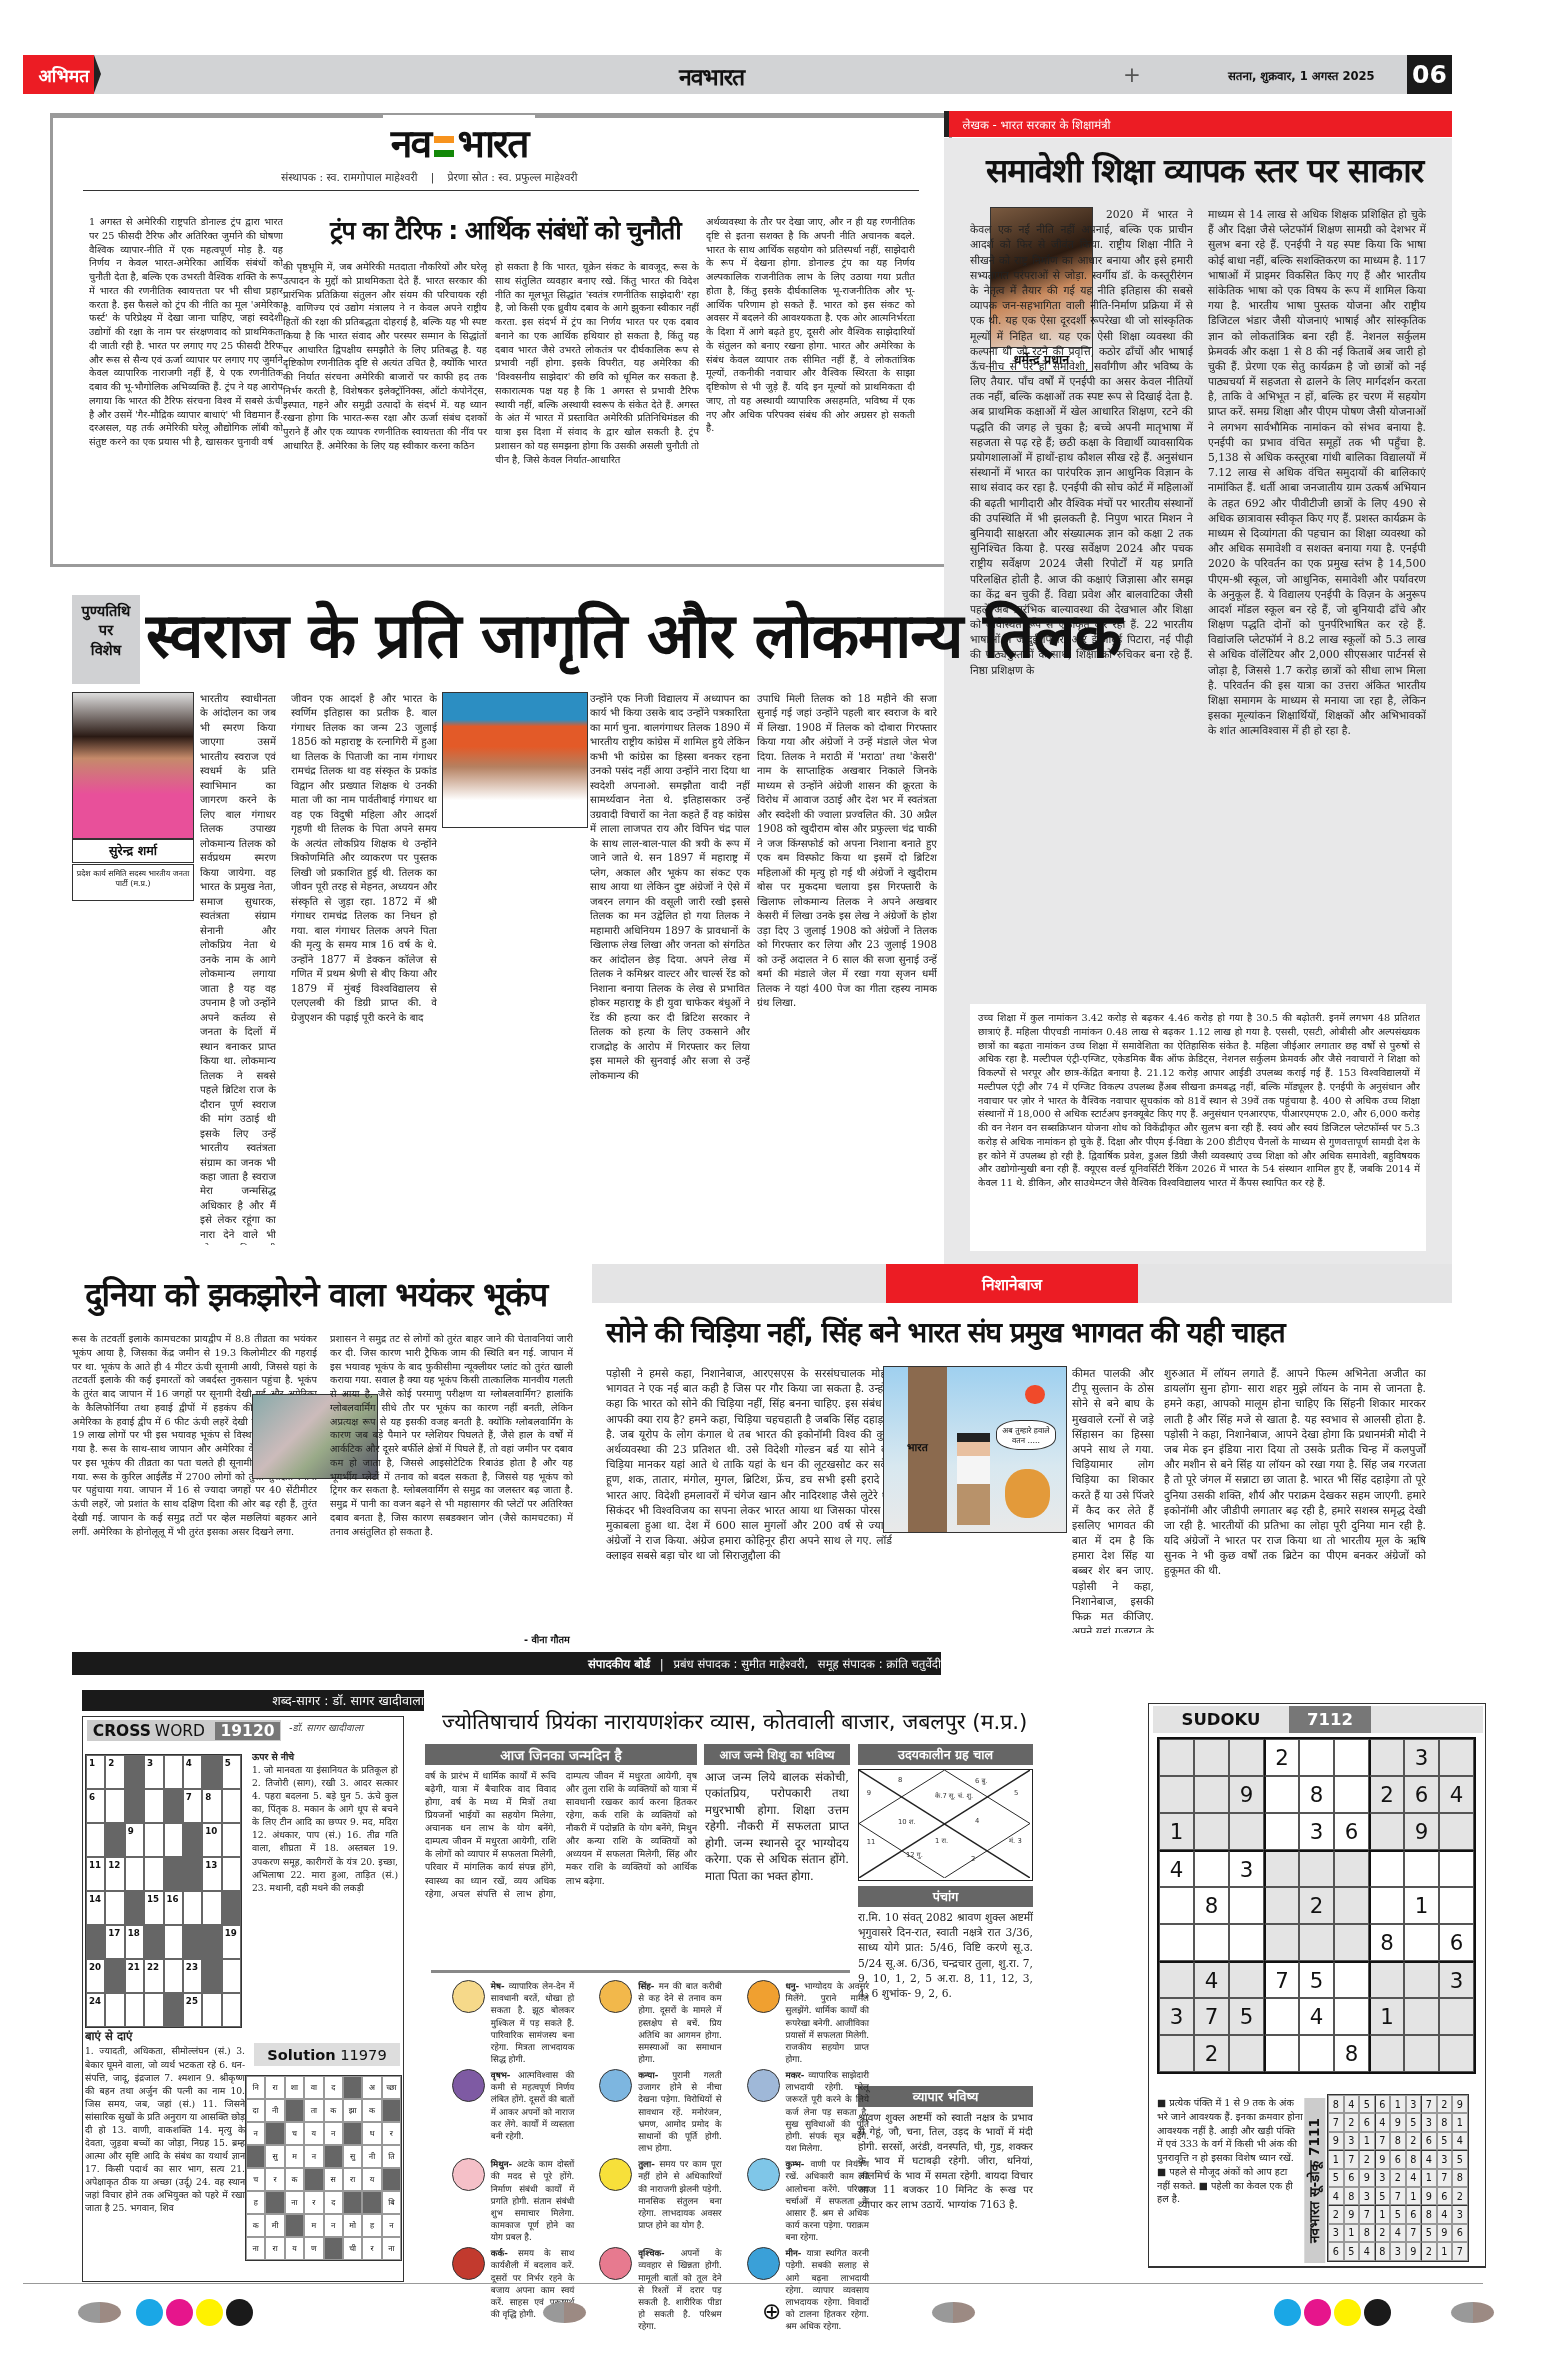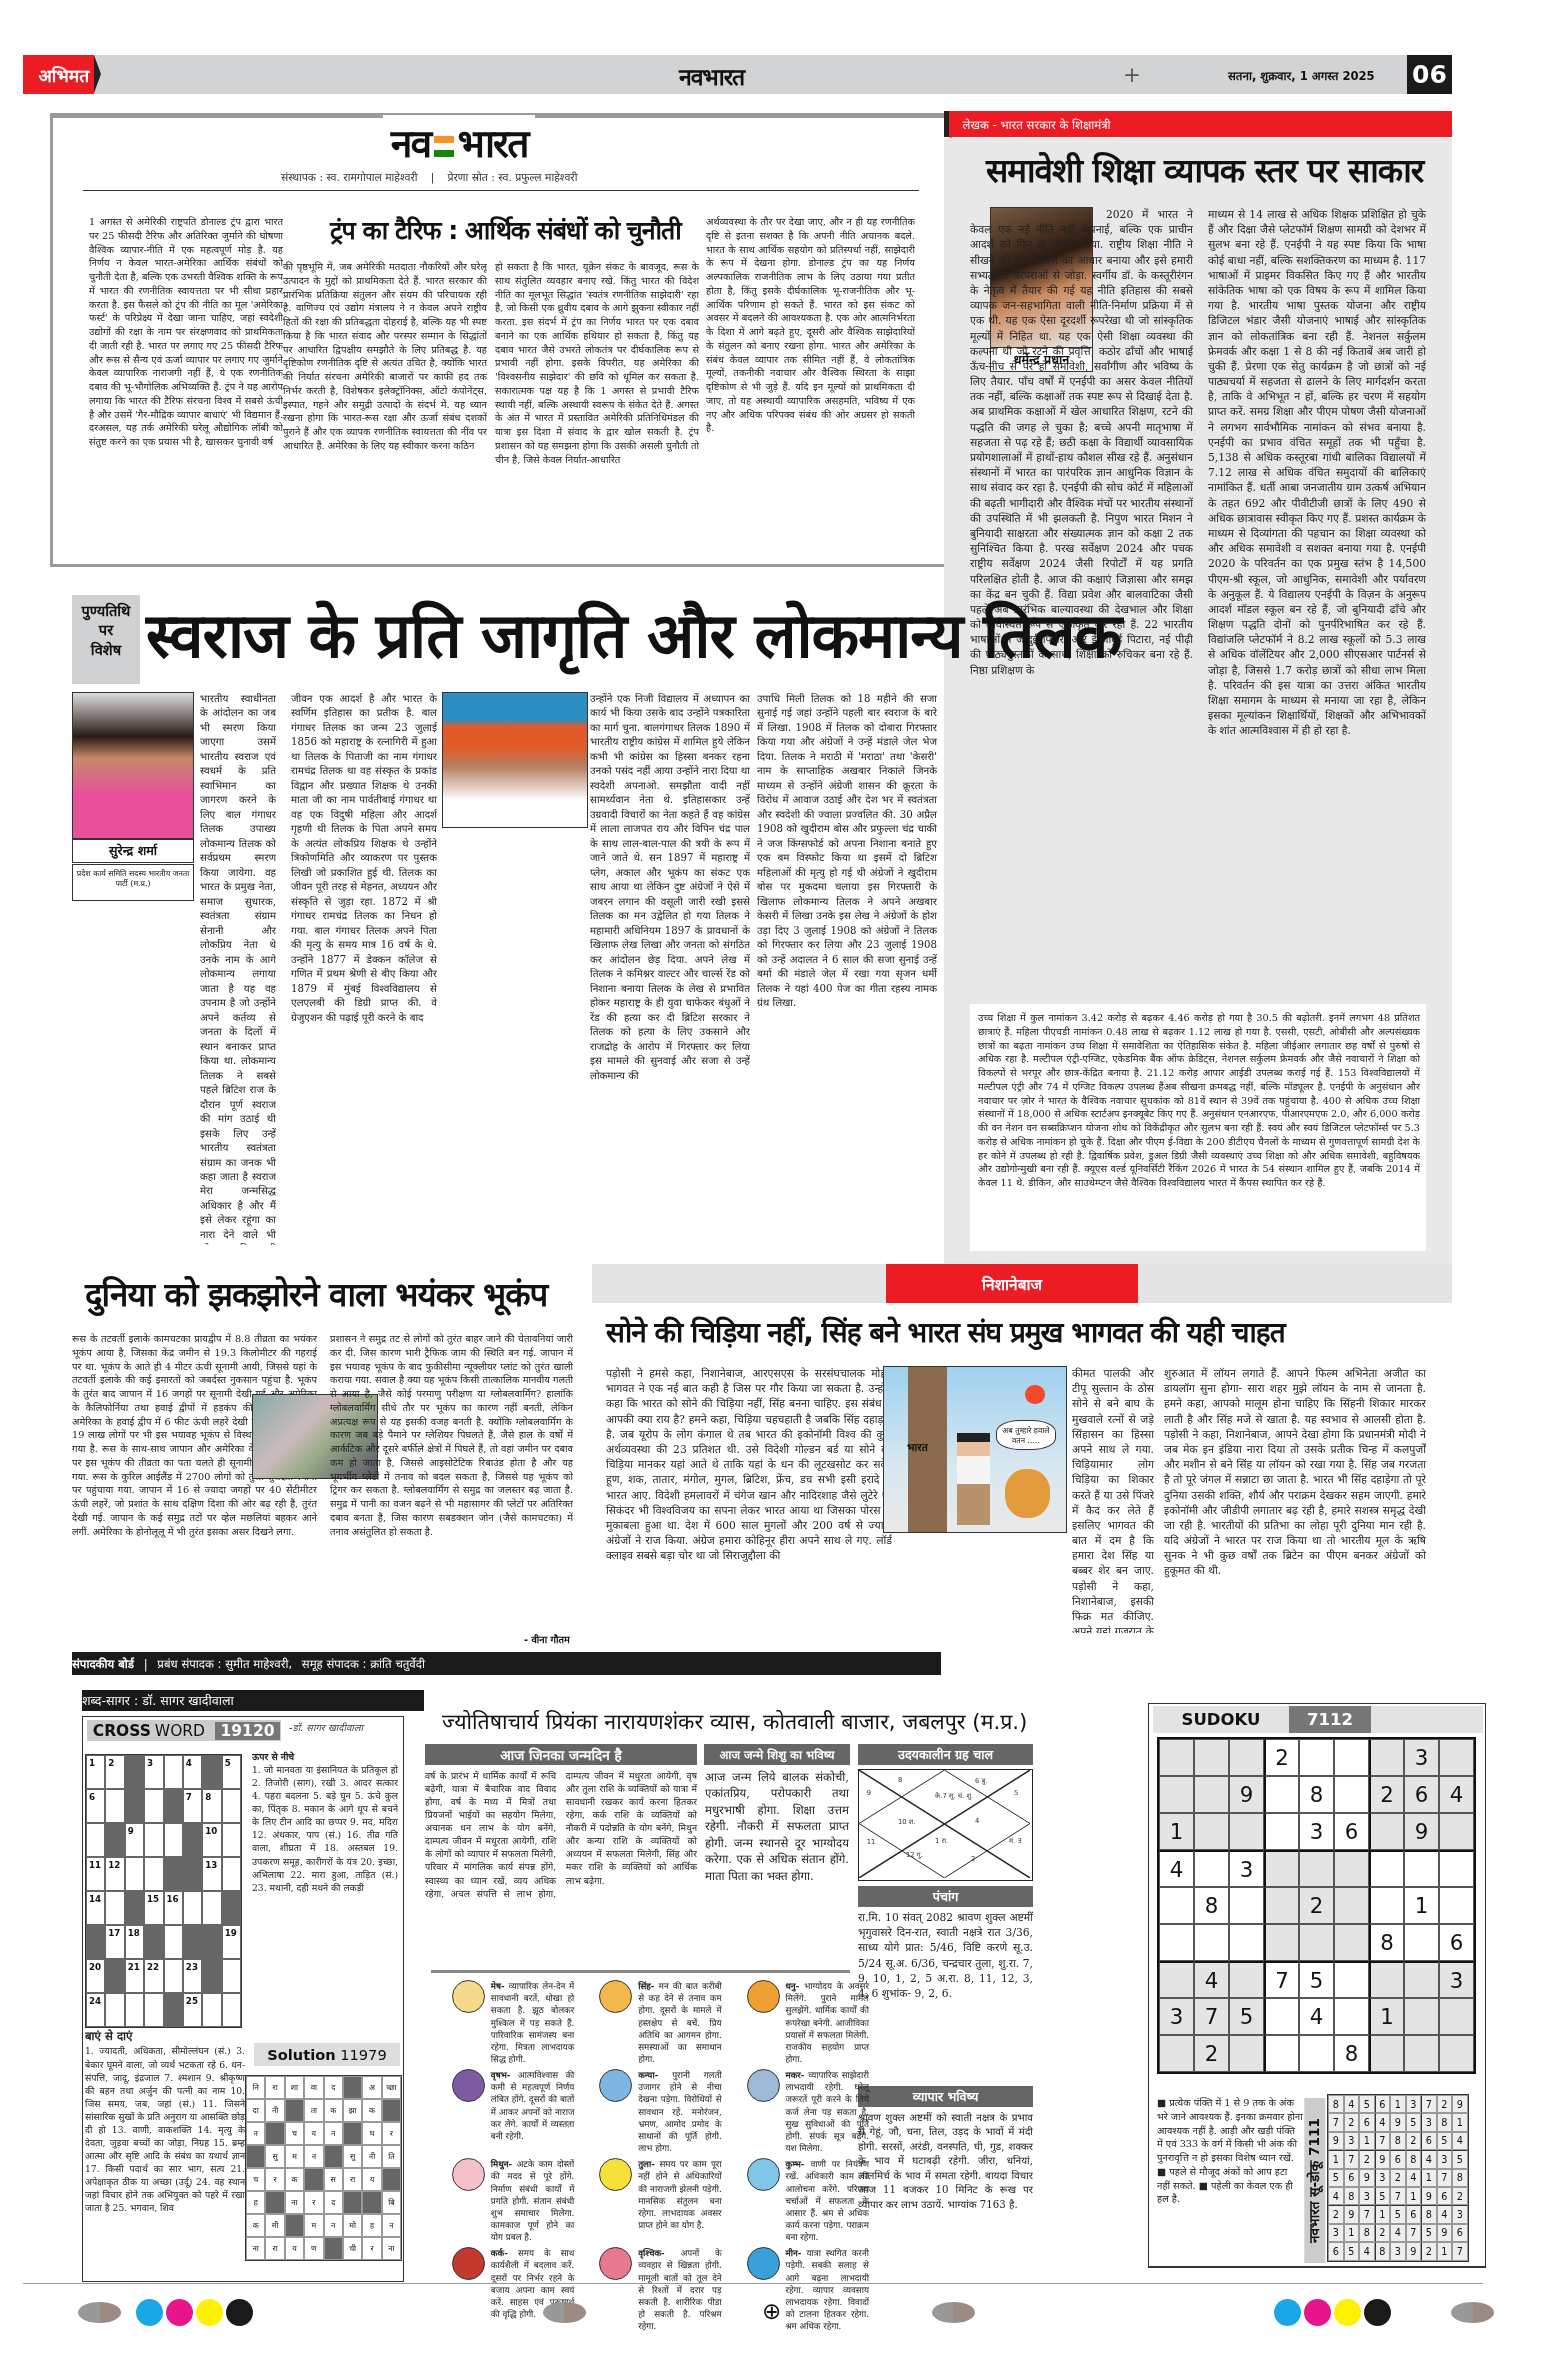--- a/index.html
+++ b/index.html
@@ -20,21 +20,21 @@
 .founder{top:167px;left:291px;font-size:10.7px;color:#333}
 .rule{height:1px;background:#333}
 .headline{font-weight:bold;letter-spacing:-1px;color:#111}
 .redtag{top:111px;left:944px;width:508px;height:26px;background:#ec1c24;color:#fff;font-size:11.6px;padding:5.8px 13.6px;border-left:5.8px solid #222}
 .greybox{top:138px;left:944px;width:508px;height:1126px;background:#e8e8e9}
 .photo{background:linear-gradient(160deg,#7a5a40,#2a1a10 40%,#c98a5e 60%,#eee);border:1px solid #333}
 .caption{border:1px solid #333;background:#fff;text-align:center;font-weight:bold}
 .tilak-tag{top:595px;left:72px;width:68px;height:89px;background:#d0d1d3;font-size:14.6px;font-weight:bold;text-align:center;padding-top:5.8px;line-height:1.35}
 .nishan-bar{top:1264px;left:592px;width:860px;height:39px;background:#e4e4e5}
 .nishan-tag{top:1264px;left:886px;width:252px;height:39px;background:#ec1c24;color:#fff;font-size:15.5px;font-weight:bold;display:flex;align-items:center;justify-content:center}
-.blackbar{background:#1a1a1a;color:#fff;display:flex;align-items:center;justify-content:flex-start}
+.blackbar{background:#1a1a1a;color:#fff;display:flex;align-items:center;justify-content:flex-end}
 .greyhead{background:#666;color:#fff;display:flex;align-items:center;justify-content:center;font-weight:bold}
 .xw-grid{display:grid;grid-template-columns:repeat(8,19.4px);grid-auto-rows:34px;border:1.9px solid #333}
 .xw-grid div{border:1px solid #666;font-size:8.7px;padding:1.9px;font-weight:bold}
 .xw-grid .b{background:#666}
 .sol-grid{display:grid;grid-template-columns:repeat(8,19.4px);grid-auto-rows:23px;border:1.9px solid #333}
 .sol-grid div{border:1px solid #999;font-size:7.8px;text-align:center;line-height:21.3px}
 .sol-grid .b{background:#666}
 .su-grid{display:grid;grid-template-columns:repeat(9,35px);grid-template-rows:repeat(9,37px);border:2.9px solid #111}
 .su-grid div{border:1px solid #555;font-size:21.3px;display:flex;align-items:center;justify-content:center;font-family:"DejaVu Sans",sans-serif}
 .su-grid .g{background:#e4e4e4}

